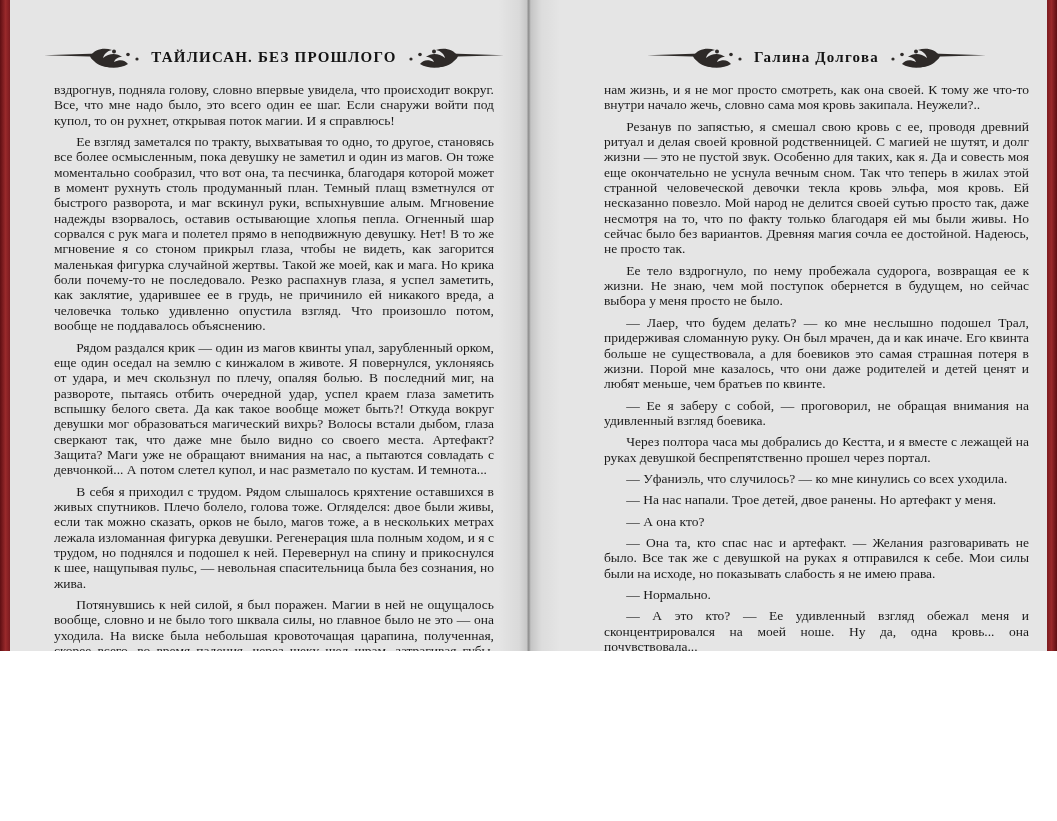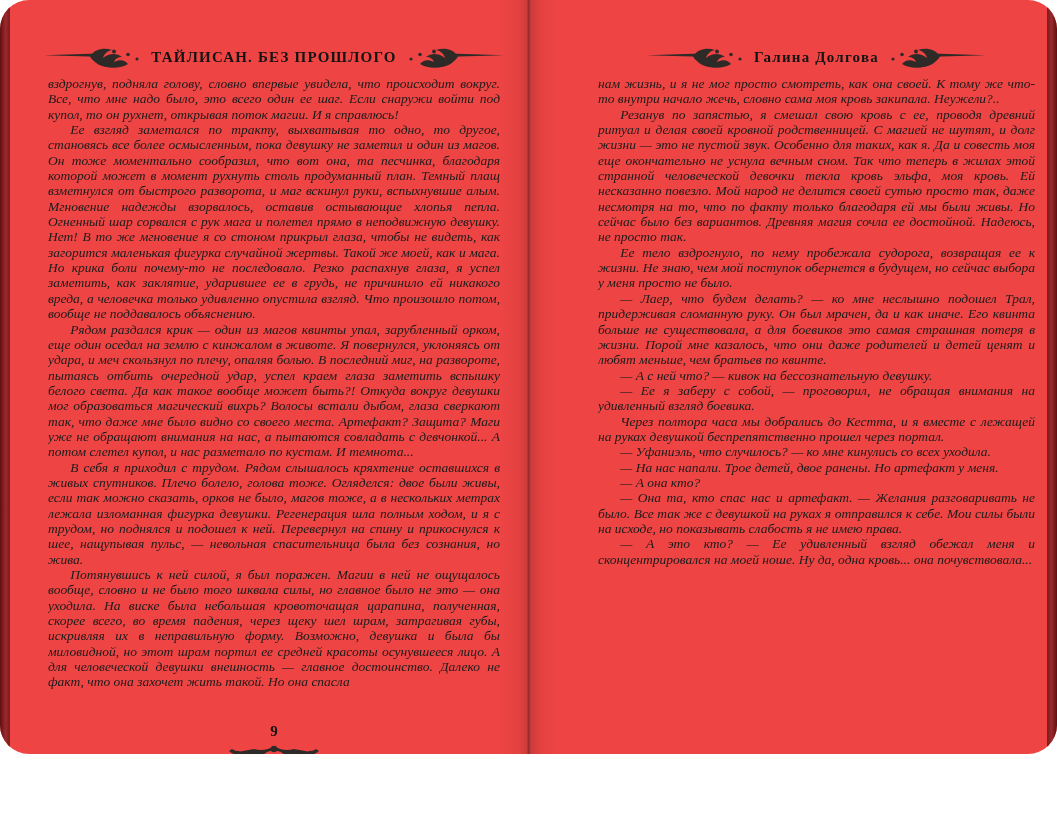--- a/index.html
+++ b/index.html
@@ -1,18 +1,18 @@
 <!DOCTYPE html>
 <html><head>
 <meta charset="utf-8">
 <style>
   html,body{margin:0;padding:0;background:#ffffff;}
   #stage{
-    position:relative;width:1057px;height:754px;background:#ef4444;overflow:hidden;
-    font-family:"Liberation Serif","DejaVu Serif",serif;color:#1b1b1b;border-radius:29px;
+    position:relative;width:1057px;height:651px;background:#e5e5e5;overflow:hidden;
+    font-family:"Liberation Serif","DejaVu Serif",serif;color:#1b1b1b;
   }
   
   .edge{position:absolute;top:0;bottom:0;width:10px;}
   .edge-l{left:0;background:linear-gradient(to right,#5e0f13,#99292b 55%,#7c1b1f);}
   .edge-r{right:0;background:linear-gradient(to left,#5e0f13,#99292b 55%,#7c1b1f);}
   
   .gutter{
     position:absolute;top:0;bottom:0;left:498px;width:62px;pointer-events:none;
     background:linear-gradient(to right,
       rgba(0,0,0,0) 0%,rgba(0,0,0,0.05) 34%,rgba(0,0,0,0.13) 46%,
@@ -26,21 +26,21 @@
     height:26px;margin-bottom:6px;
   }
   .ptitle{
     font-weight:bold;font-size:15px;letter-spacing:1.2px;white-space:nowrap;color:#141414;
   }
   .orn{display:inline-flex;align-items:center;}
   .orn.flip svg{transform:scaleX(-1);}
   .pbody{
     text-align:justify;font-size:13.5px;line-height:15.35px;height:648px;overflow:hidden;
   }
-  .pbody p{margin:0;text-indent:1.65em;font-style:italic;}
+  .pbody p{margin:6px;text-indent:1.65em;}
   .pbody p.noindent{text-indent:0;}
   .pfoot{
     position:absolute;width:452px;top:722px;text-align:center;
     display:flex;flex-direction:column;align-items:center;
   }
   .pfoot-l{left:48px;}
   .pfoot-r{left:598px;width:437px;}
   .pnum{font-weight:bold;font-size:15px;line-height:18px;color:#141414;}
   .fin{margin-top:2px;display:inline-flex;}
   svg{display:block;}
@@ -130,25 +130,25 @@
             <circle cx="84" cy="8.5" r="1.8"></circle>
             <circle cx="93" cy="13" r="1.6"></circle>
         </svg>
       </span>
     </div>
     <div class="pbody">
         <p class="noindent">нам жизнь, и я не мог просто смотреть, как она своей. К тому же что-то внутри начало жечь, словно сама моя кровь закипала. Неужели?..</p>
         <p>Резанув по запястью, я смешал свою кровь с ее, проводя древний ритуал и делая своей кровной родственницей. С магией не шутят, и долг жизни — это не пустой звук. Особенно для таких, как я. Да и совесть моя еще окончательно не уснула вечным сном. Так что теперь в жилах этой странной человеческой девочки текла кровь эльфа, моя кровь. Ей несказанно повезло. Мой народ не делится своей сутью просто так, даже несмотря на то, что по факту только благодаря ей мы были живы. Но сейчас было без вариантов. Древняя магия сочла ее достойной. Надеюсь, не просто так.</p>
         <p>Ее тело вздрогнуло, по нему пробежала судорога, возвращая ее к жизни. Не знаю, чем мой поступок обернется в будущем, но сейчас выбора у меня просто не было.</p>
         <p>— Лаер, что будем делать? — ко мне неслышно подошел Трал, придерживая сломанную руку. Он был мрачен, да и как иначе. Его квинта больше не существовала, а для боевиков это самая страшная потеря в жизни. Порой мне казалось, что они даже родителей и детей ценят и любят меньше, чем братьев по квинте.</p>
-        <p>— А с ней что? — кивок на бессознательную девушку.</p>
         <p>— Ее я заберу с собой, — проговорил, не обращая внимания на удивленный взгляд боевика.</p>
         <p>Через полтора часа мы добрались до Кестта, и я вместе с лежащей на руках девушкой беспрепятственно прошел через портал.</p>
         <p>— Уфаниэль, что случилось? — ко мне кинулись со всех уходила.</p>
         <p>— На нас напали. Трое детей, двое ранены. Но артефакт у меня.</p>
         <p>— А она кто?</p>
         <p>— Она та, кто спас нас и артефакт. — Желания разговаривать не было. Все так же с девушкой на руках я отправился к себе. Мои силы были на исходе, но показывать слабость я не имею права.</p>
+        <p>— Нормально.</p>
         <p>— А это кто? — Ее удивленный взгляд обежал меня и сконцентрировался на моей ноше. Ну да, одна кровь... она почувствовала...</p>
       </div>
   </section>
 
 
 </div>
 
 </body></html>

